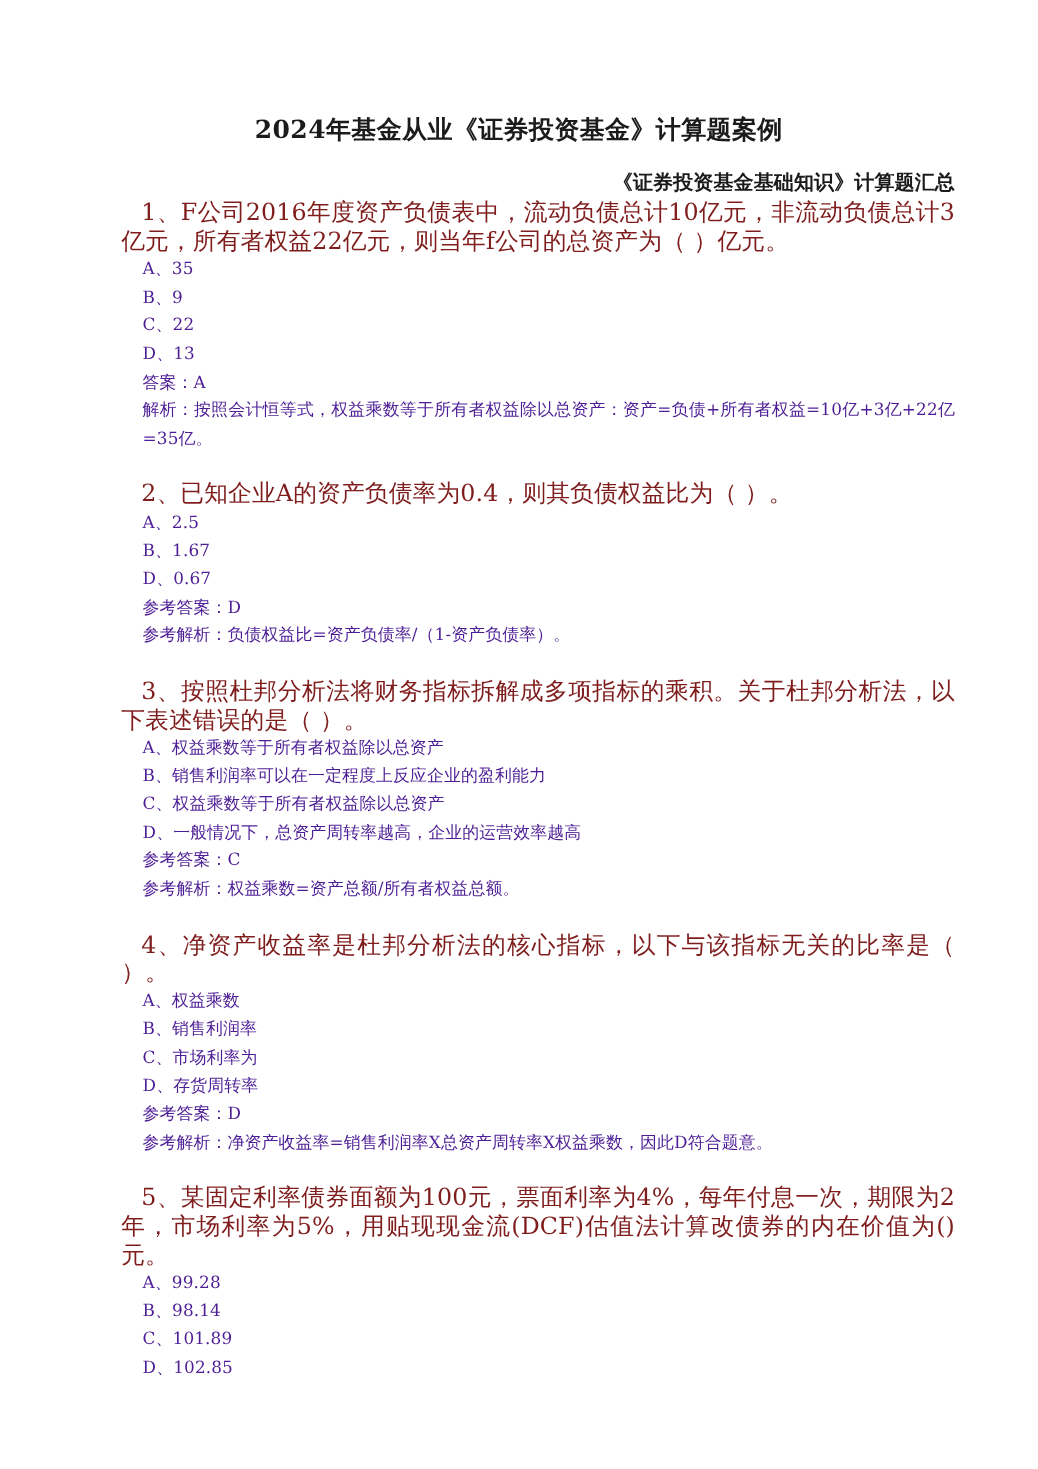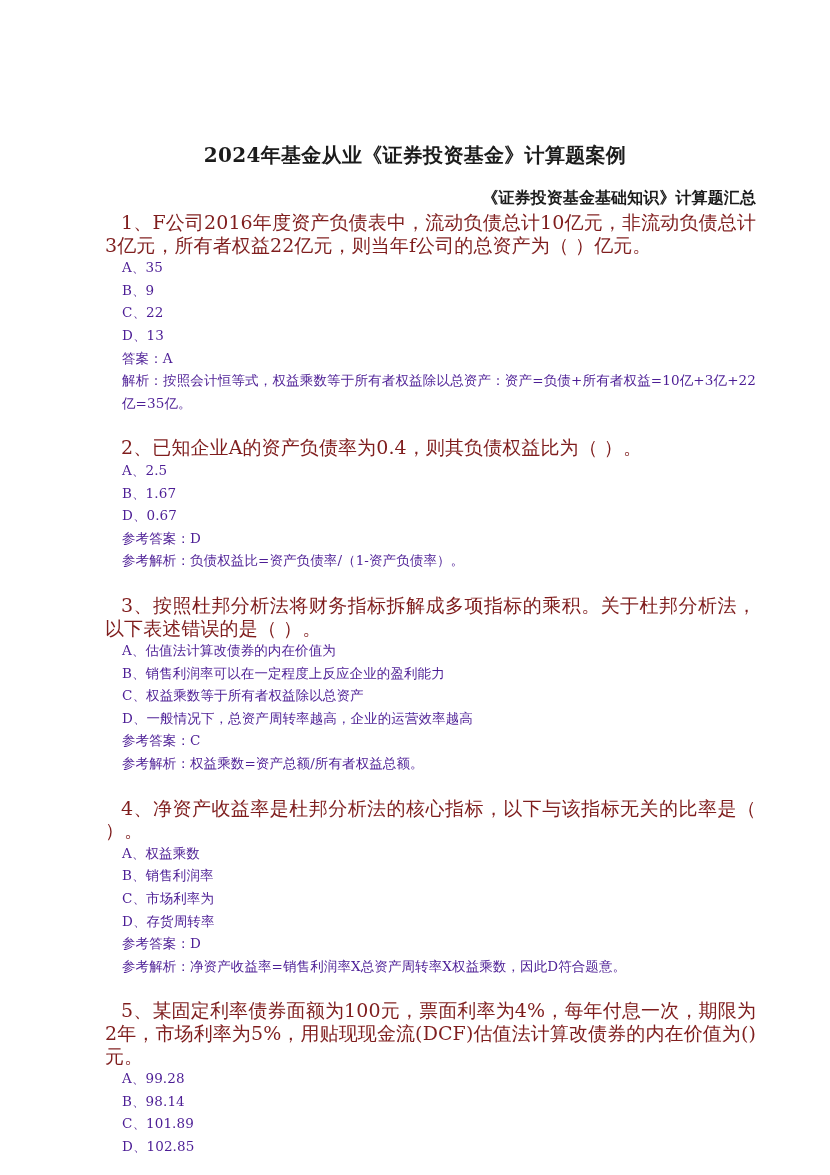--- a/index.html
+++ b/index.html
@@ -14,23 +14,22 @@
     font-family: "DejaVu Serif", "Liberation Serif", serif;
     color: #231f20;
     -webkit-font-smoothing: antialiased;
     overflow: hidden;
   }
   .page {
     position: relative;
     width: 830px;
     height: 892px;
     box-sizing: border-box;
-    padding: 12px;
+    padding: 4px;
     background: #ffffff;
-    margin-top: 44px;
   }
   .doc-title {
     margin: 0;
     padding-top: 86px;
     text-align: center;
     font-size: 20px;
     font-weight: bold;
     letter-spacing: 0.3px;
     color: #1b1b1b;
     font-family: "DejaVu Serif", "Liberation Serif", serif;
@@ -109,21 +108,21 @@
       <div class="line opt">B、1.67</div>
       <div class="line opt">D、0.67</div>
       <div class="line ans">参考答案：D</div>
       <div class="line exp">参考解析：负债权益比=资产负债率/（1-资产负债率）。</div>
     </div>
 
     <div class="q-spacer"></div>
 
     <div class="q-block">
       <div class="q-stem">3、按照杜邦分析法将财务指标拆解成多项指标的乘积。关于杜邦分析法，以下表述错误的是（      ）。</div>
-      <div class="line opt">A、估值法计算改债券的内在价值为</div>
+      <div class="line opt">A、权益乘数等于所有者权益除以总资产</div>
       <div class="line opt">B、销售利润率可以在一定程度上反应企业的盈利能力</div>
       <div class="line opt">C、权益乘数等于所有者权益除以总资产</div>
       <div class="line opt">D、一般情况下，总资产周转率越高，企业的运营效率越高</div>
       <div class="line ans">参考答案：C</div>
       <div class="line exp">参考解析：权益乘数=资产总额/所有者权益总额。</div>
     </div>
 
     <div class="q-spacer"></div>
 
     <div class="q-block">

